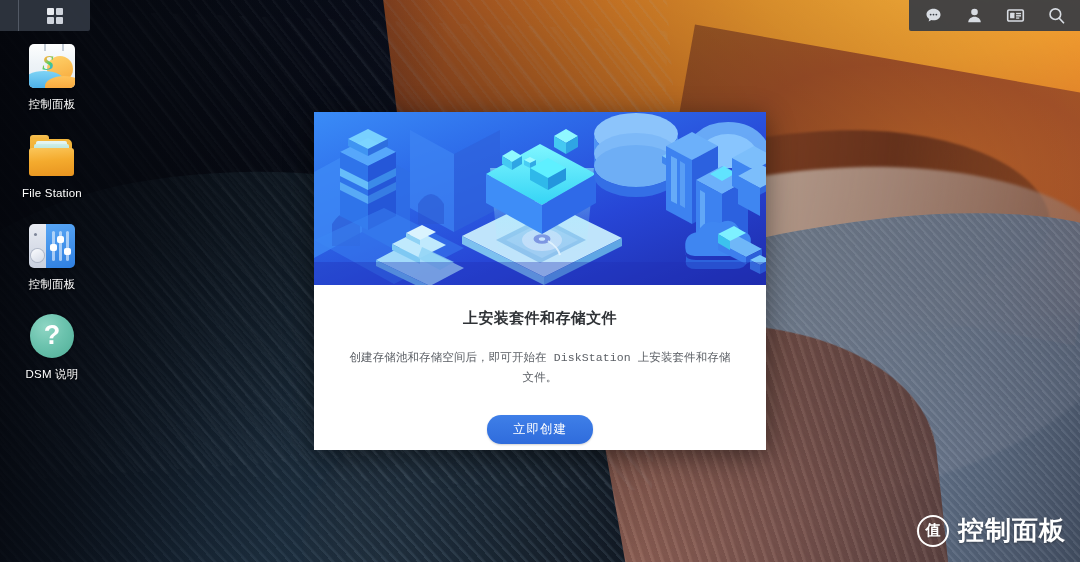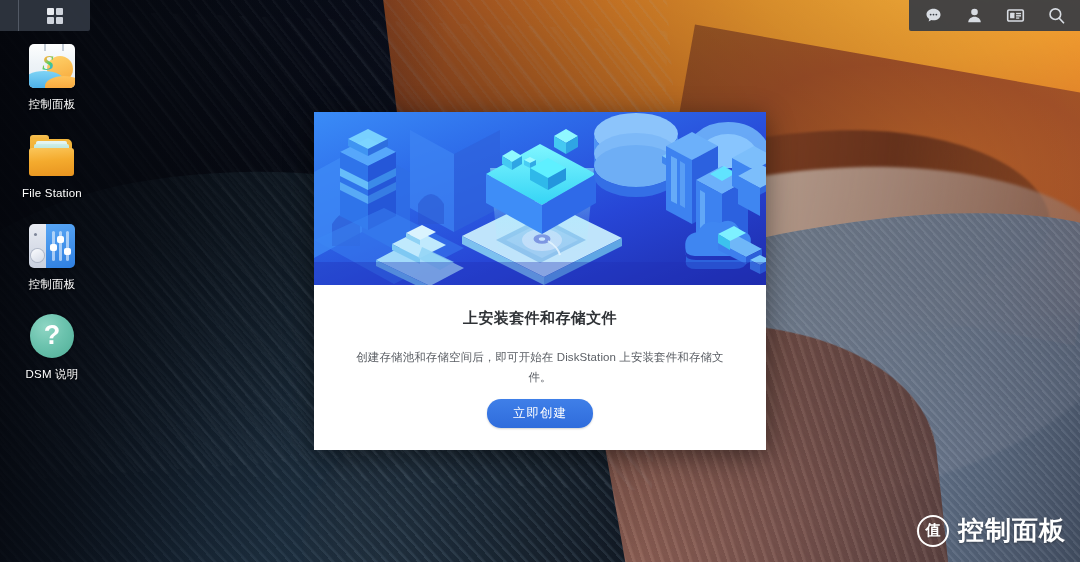--- a/index.html
+++ b/index.html
@@ -446,22 +446,23 @@
     font-size: 15px;
     color: #2f3236;
     font-weight: bold;
     margin: 0 0 20px;
     letter-spacing: .4px;
   }
   .dlg-desc {
     font-size: 11.5px;
     color: #5c6066;
     line-height: 1.7;
-    margin: 0 0 12px;
+    margin: 0 0 28px;
     letter-spacing: .1px;
+    font-family: Liberation Mono, monospace;
   }
   .dlg-btn {
     display: inline-block;
     min-width: 88px;
     padding: 6px 26px;
     border: none;
     border-radius: 14px;
     background: linear-gradient(180deg,#3f7fe8 0%,#2f6cdc 100%);
     color: #fff;
     font-size: 12.5px;

